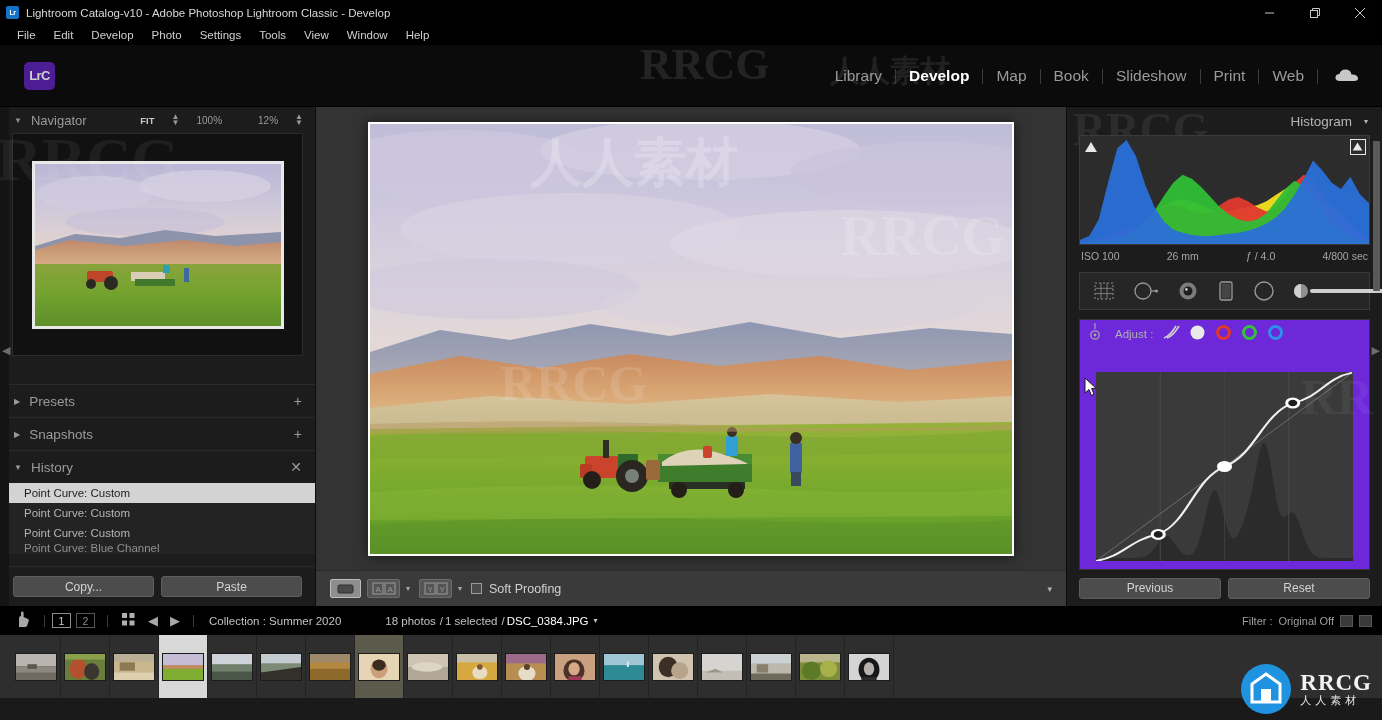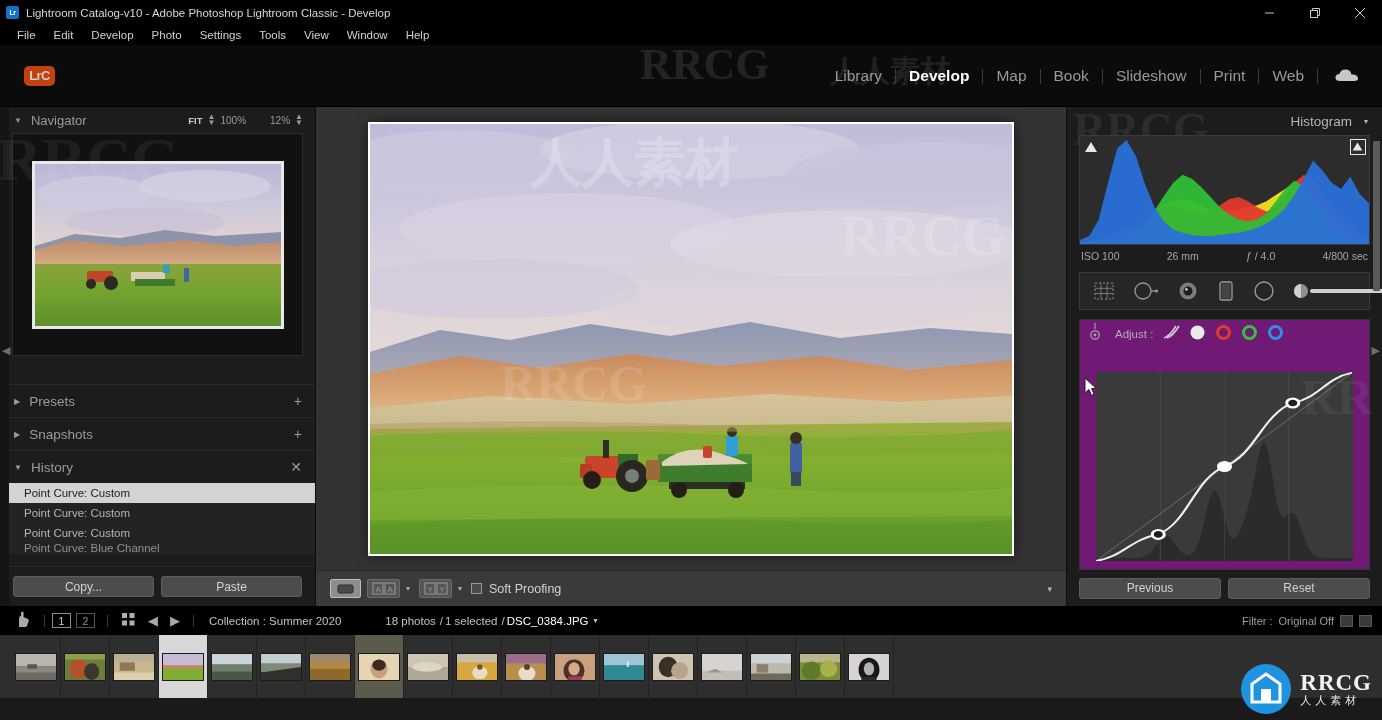--- a/index.html
+++ b/index.html
@@ -20,42 +20,42 @@
   .wc { width:45px; height:25px; display:flex; align-items:center; justify-content:center; color:#c9c9c9; font-size:13px; }
   .wc.close { font-size:15px; }
 
   
   .menubar { height:20px; background:#000; display:flex; align-items:center; padding-left:8px; gap:0; }
   .menuitem { font-size:11.5px; color:#d0d0d0; padding:0 9px; line-height:20px; }
 
   
   .idbar { height:62px; background:#0b0b0b; display:flex; align-items:center; position:relative; border-bottom:1px solid #000; }
   .idplate { display:flex; align-items:center; margin-left:24px; }
-  .lrc-logo { width:31px; height:20px; background:#c2410c; border-radius:5px; color:#cfcfcf;
+  .lrc-logo { width:31px; height:28px; background:#4c1d95; border-radius:5px; color:#cfcfcf;
     display:flex; align-items:center; justify-content:center; font-size:13px; font-weight:bold; letter-spacing:-0.6px;}
   .idtext { margin-left:11px; line-height:1.15; }
   .idtext .small { font-size:10px; color:#a9a9a9; font-weight:bold; }
   .idtext .big { font-size:17px; color:#d7d7d7; }
   .modules { position:absolute; right:22px; top:0; height:62px; display:flex; align-items:center; }
   .module { font-size:15.5px; color:#9a9a9a; padding:0 13px; }
   .module.active { color:#ffffff; font-weight:bold; }
   .modsep { width:1px; height:15px; background:#3c3c3c; }
   .cloud-icon { margin-left:16px; color:#c6c6c6; }
 
   
   .mainrow { display:flex; height:499px; background:#1c1c1c; }
 
   
   .leftpanel { width:316px; background:#1c1c1c; position:relative; display:flex; flex-direction:column;
      border-right:1px solid #0c0c0c; }
   .panel-head { height:26px; display:flex; align-items:center; padding:0 12px 0 14px; color:#9b9b9b;
      font-size:13px; position:relative; }
   .panel-head .tri { font-size:8px; margin-right:9px; color:#8e8e8e; }
   .panel-head .ttl { flex:1; }
-  .nav-zoom { display:flex; align-items:center; gap:0; font-size:10px; color:#9a9a9a; }
+  .nav-zoom { display:flex; align-items:center; gap:12px; font-size:10px; color:#9a9a9a; }
   .nav-zoom .z { padding:0 5px; }
   .nav-zoom .fit { font-weight:bold; font-size:9.5px; color:#c9c9c9; }
   .stepper { font-size:8px; line-height:0.8; display:flex; flex-direction:column; color:#9a9a9a; }
 
   .navbox { margin:0 12px; height:223px; background:#111; border:1px solid #2b2b2b; position:relative;
      display:flex; align-items:center; justify-content:center; }
   .navthumb { width:252px; height:168px; border:3px solid #e8e8e8; position:relative; overflow:hidden; }
   .collapse-row { height:33px; display:flex; align-items:center; padding:0 13px 0 14px; color:#9b9b9b; font-size:13.5px;
       border-top:1px solid #2a2a2a; }
   .collapse-row .tri { font-size:8px; margin-right:9px; }
@@ -99,21 +99,21 @@
   .clip-tri.l { left:3px; top:3px; }
   .clip-tri.r { right:3px; top:3px; border:1.5px solid #e6e6e6; }
   .exif { display:flex; justify-content:space-between; padding:5px 14px 0 14px; font-size:10.5px; color:#a5a5a5; }
   .origrow { display:flex; align-items:center; padding:7px 0 0 14px; font-size:11.5px; color:#b0b0b0; }
   .orig-box { width:11px; height:9px; border:1px solid #9d9d9d; margin-right:7px; }
 
   .toolstrip { margin:10px 12px 0 12px; height:38px; background:#262626; border:1px solid #3a3a3a;
      display:flex; align-items:center; padding:0 13px; gap:18px; }
   .tool { color:#8d8d8d; display:flex; align-items:center; }
 
-  .curvepanel { margin:9px 12px 0 12px; background:#701a75; border:1px solid #353535; flex:1; position:relative; }
+  .curvepanel { margin:9px 12px 0 12px; background:#6d28d9; border:1px solid #353535; flex:1; position:relative; }
   .adjrow { height:27px; display:flex; align-items:center; padding-left:8px; gap:9px; }
   .adjlabel { font-size:11.5px; color:#b0b0b0; margin-left:4px; }
   .curvegrid { position:absolute; left:16px; right:16px; top:52px; bottom:8px; background:#3a3a3a; }
 
   .prevrow { height:36px; display:flex; align-items:center; gap:7px; padding:0 12px; }
 
   .rp-scrollbar { position:absolute; right:2px; top:34px; width:7px; height:230px; }
   .rp-scrollbar .thumbb { width:7px; height:150px; background:#5a5a5a; border-radius:1px; }
   .arrow-r { position:absolute; right:2px; top:237px; color:#6d6d6d; font-size:11px; }
 

